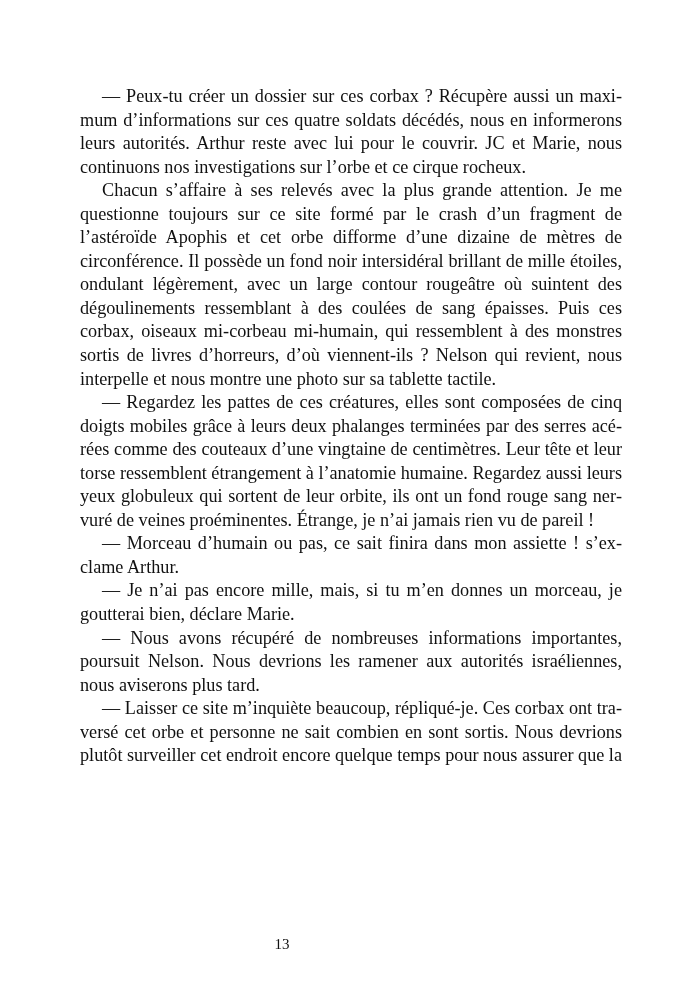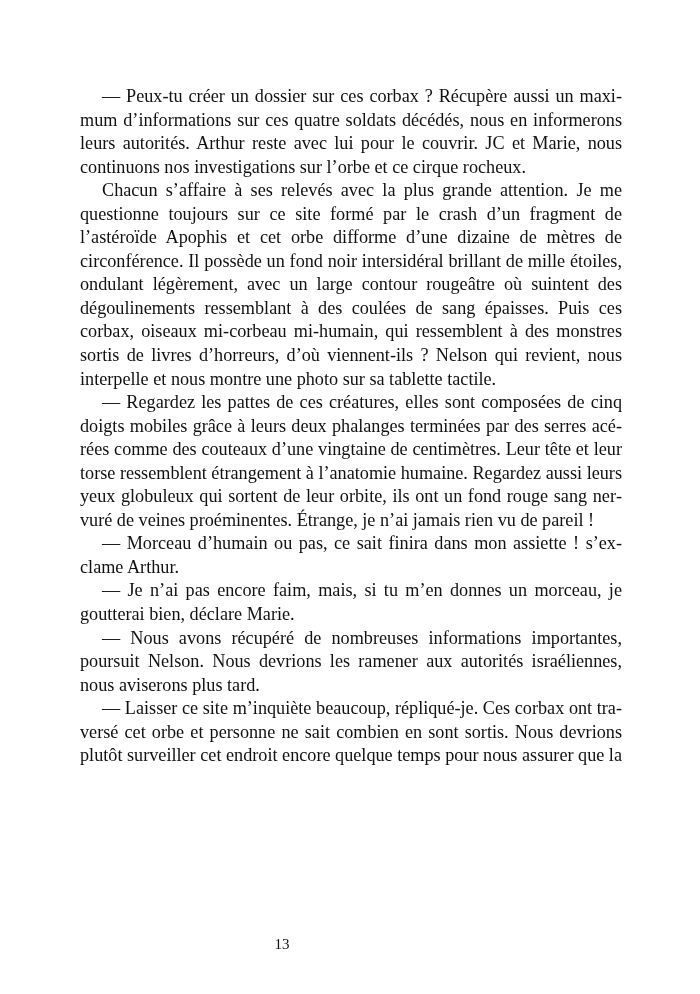--- a/index.html
+++ b/index.html
@@ -44,18 +44,18 @@
     }
   </style>
 </head>
 <body>
 
 <div class="page-body">
   <p>— Peux-tu créer un dossier sur ces corbax ? Récupère aussi un maxi­mum d’informations sur ces quatre soldats décédés, nous en informerons leurs autorités. Arthur reste avec lui pour le couvrir. JC et Marie, nous continuons nos investigations sur l’orbe et ce cirque rocheux.</p>
   <p>Chacun s’affaire à ses relevés avec la plus grande attention. Je me ques­tionne toujours sur ce site formé par le crash d’un fragment de l’astéroïde Apophis et cet orbe difforme d’une dizaine de mètres de circonférence. Il possède un fond noir intersidéral brillant de mille étoiles, ondulant légère­ment, avec un large contour rougeâtre où suintent des dégoulinements res­semblant à des coulées de sang épaisses. Puis ces corbax, oiseaux mi-cor­beau mi-humain, qui ressemblent à des monstres sortis de livres d’hor­reurs, d’où viennent-ils ? Nelson qui revient, nous interpelle et nous montre une photo sur sa tablette tactile.</p>
   <p>— Regardez les pattes de ces créatures, elles sont composées de cinq doigts mobiles grâce à leurs deux phalanges terminées par des serres acé­rées comme des couteaux d’une vingtaine de centimètres. Leur tête et leur torse ressemblent étrangement à l’anatomie humaine. Regardez aussi leurs yeux globuleux qui sortent de leur orbite, ils ont un fond rouge sang ner­vuré de veines proéminentes. Étrange, je n’ai jamais rien vu de pareil !</p>
   <p>— Morceau d’humain ou pas, ce sait finira dans mon assiette ! s’ex­clame Arthur.</p>
-  <p>— Je n’ai pas encore faim, mais, si tu m’en donnes un morceau, je goutterai bien, déclare Marie.</p>
+  <p>— Je n’ai pas encore mille, mais, si tu m’en donnes un morceau, je goutterai bien, déclare Marie.</p>
   <p>— Nous avons récupéré de nombreuses informations importantes, poursuit Nelson. Nous devrions les ramener aux autorités israéliennes, nous aviserons plus tard.</p>
   <p class="last-para">— Laisser ce site m’inquiète beaucoup, répliqué-je. Ces corbax ont tra­versé cet orbe et personne ne sait combien en sont sortis. Nous devrions plutôt surveiller cet endroit encore quelque temps pour nous assurer que la</p>
 </div>
 
 <div class="page-number">13</div>
 
 </body></html>

